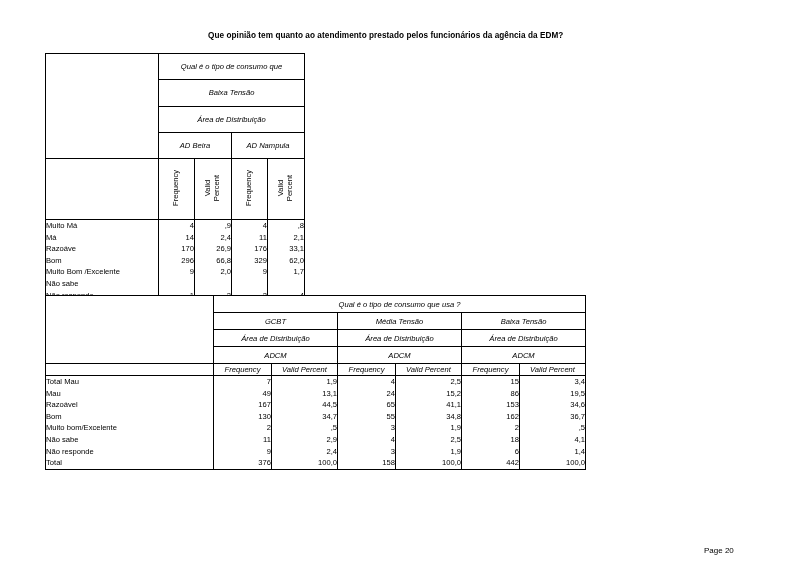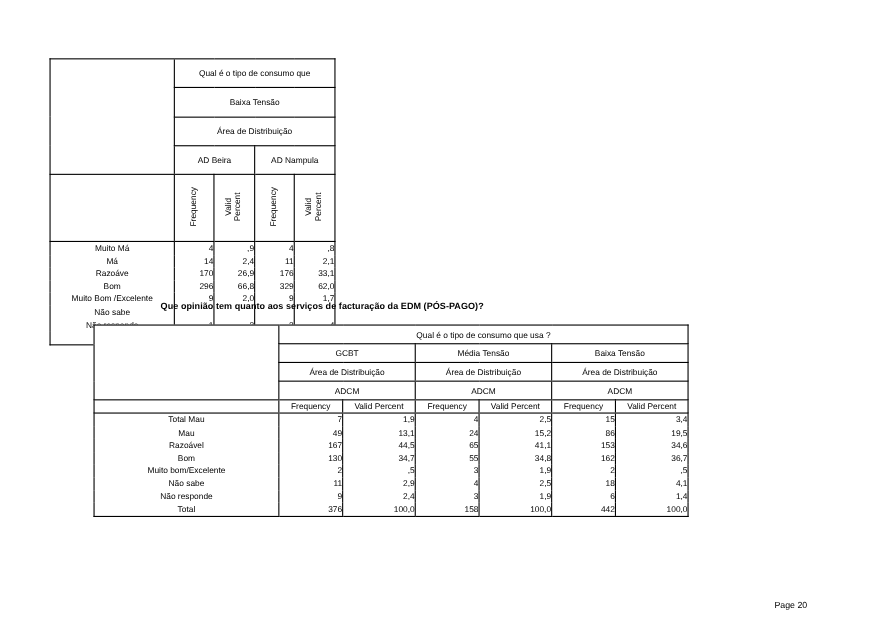--- a/index.html
+++ b/index.html
@@ -57,23 +57,24 @@
   .outer-b { border-bottom: 1.6px solid #000 !important; }
   .outer-l { border-left: 1.6px solid #000 !important; }
   .outer-r { border-right: 1.6px solid #000 !important; }
 
   .hcell {
     text-align: center;
     height: 11px;
     line-height: 11px;
     white-space: nowrap;
     overflow: hidden;
+    font-style: italic;
   }
   .rowlabel {
-    text-align: center;
+    text-align: left;
     padding-left: 14px;
     height: 11.6px;
     line-height: 11.6px;
     white-space: nowrap;
   }
   .num {
     text-align: right;
     padding-right: 5px;
     height: 11.6px;
     line-height: 11.6px;
@@ -93,39 +94,40 @@
     display: inline-block;
     writing-mode: vertical-rl;
     transform: rotate(180deg);
     line-height: 8.6px;
     font-size: 7.6px;
     text-align: center;
     white-space: pre-line;
   }
 
   
-  #table-2 { left: 45px; top: 295px; width: 540px; margin-left: 40px; }
+  #table-2 { left: 45px; top: 295px; width: 540px; }
   #table-2 .corner2 { height: 67px; }
 
   
   #page-footer {
     position: absolute;
     left: 704px;
     top: 516px;
     font-size: 8px;
     color: #000;
     white-space: nowrap;
     margin-top: 30px;
   }
 </style>
 </head>
 <body>
 
 <div class="page">
 
+  <div class="q-title" id="title-1">Que opinião tem quanto ao atendimento prestado pelos funcionários da agência da EDM?</div>
 
   <table class="spss-table" id="table-1">
     <colgroup>
       <col style="width:113px">
       <col style="width:36px">
       <col style="width:37px">
       <col style="width:36px">
       <col style="width:37px">
     </colgroup>
     <tbody>
@@ -218,21 +220,20 @@
         <tr>
           <td class="rowlabel outer-l outer-b">Total</td>
           <td class="num bl outer-b">443</td>
           <td class="num bl outer-b">100,0</td>
           <td class="num bl outer-b">531</td>
           <td class="num bl outer-r outer-b">100,0</td>
         </tr>
       </tbody>
   </table>
 
-  <div class="q-title" id="title-2">Que opinião tem quanto aos serviços de facturação da EDM (PÓS-PAGO)?</div>
 
   <table class="spss-table" id="table-2">
     <colgroup>
       <col style="width:168px">
       <col style="width:58px">
       <col style="width:66px">
       <col style="width:58px">
       <col style="width:66px">
       <col style="width:58px">
       <col style="width:66px">

